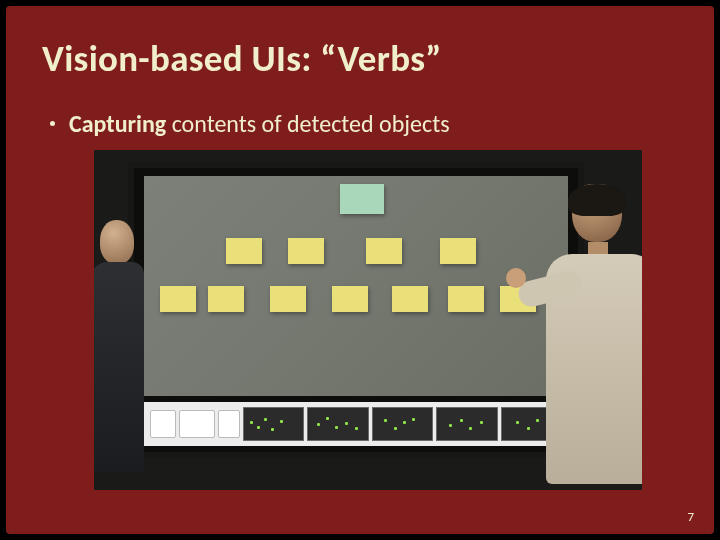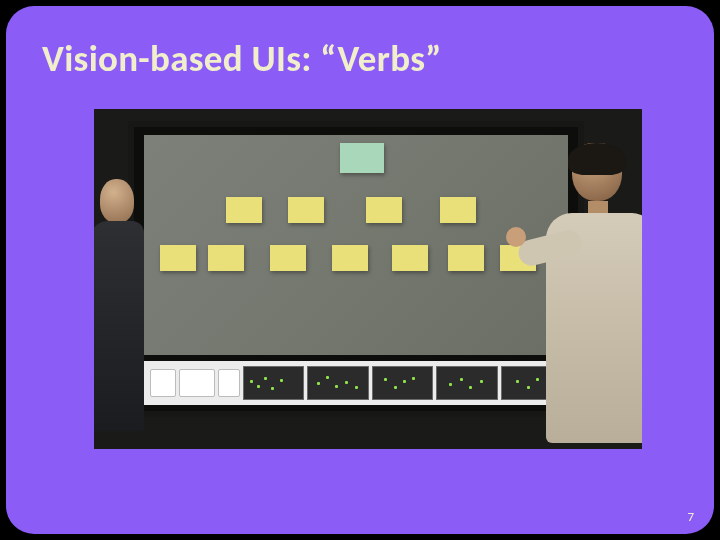--- a/index.html
+++ b/index.html
@@ -5,22 +5,22 @@
   * { margin: 0; padding: 0; box-sizing: border-box; }
   html, body { width: 720px; height: 540px; overflow: hidden; }
   body {
     background: #000;
     font-family: "Segoe UI", "Calibri", Arial, sans-serif;
     position: relative;
   }
   .slide {
     position: absolute;
     inset: 0;
-    background: #8b5cf6;
-    border-radius: 28px;
+    background: #7f1d1d;
+    border-radius: 4px;
     margin: 6px;
     padding: 30px 36px 20px 36px;
   }
   .title {
     color: #f0eecb;
     font-size: 37px;
     font-weight: 700;
     letter-spacing: 0.3px;
     margin-bottom: 28px;
   }
@@ -184,20 +184,26 @@
     font-size: 13px;
   }
 </style>
 </head>
 <body>
 
 <div class="slide">
 
   <h1 class="title">Vision-based UIs: “Verbs”</h1>
 
+  <div class="bullet-row">
+    <span class="bullet-dot"></span>
+    <span class="bullet-text">
+      <b>Capturing</b><span> contents of detected objects</span>
+    </span>
+  </div>
 
   <div class="photo">
 
     <div class="board-frame">
       <div class="board">
 
         <div class="note green" style="left:196px; top:8px; width:44px; height:30px;"></div>
 
         <div class="note" style="left:82px;  top:62px;"></div>
         <div class="note" style="left:144px; top:62px;"></div>

